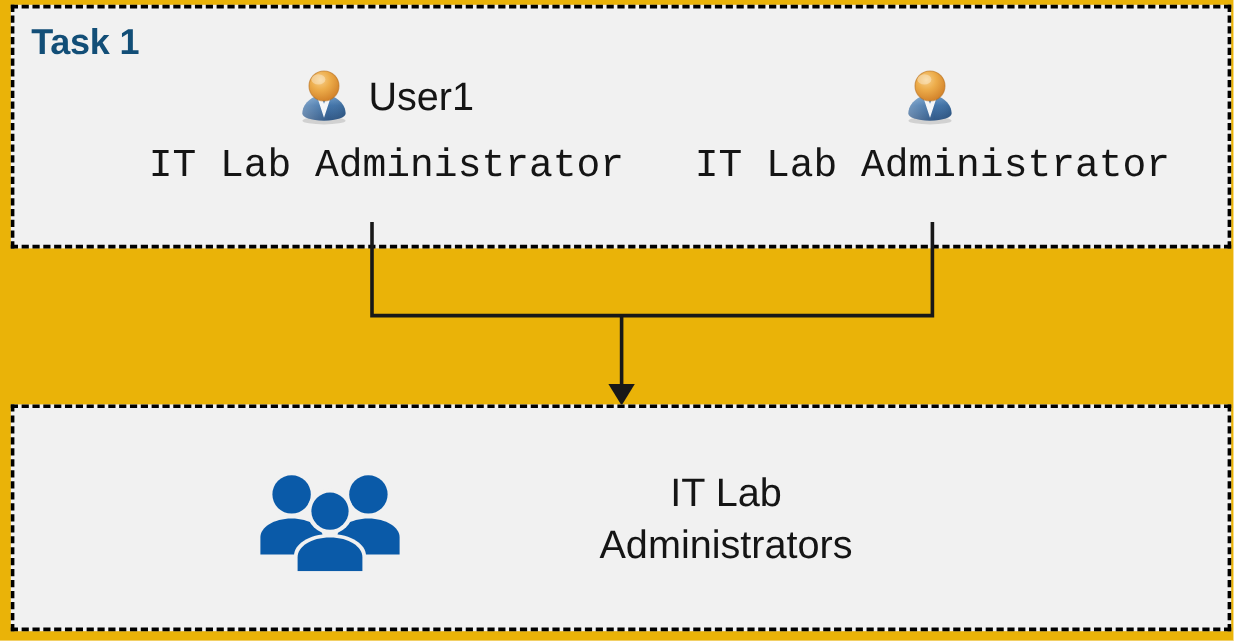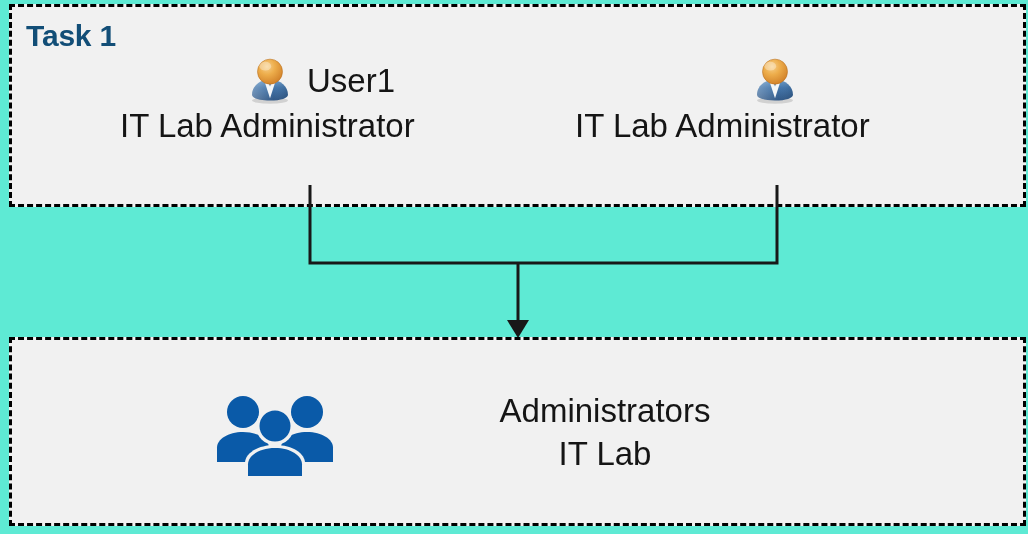--- a/index.html
+++ b/index.html
@@ -9,21 +9,21 @@
   }
   body {
     font-family: "Liberation Sans", sans-serif;
     -webkit-font-smoothing: antialiased;
   }
 
   #canvas {
     position: relative;
     width: 1028px;
     height: 534px;
-    background: #5eead4;
+    background: #eab308;
     overflow: hidden;
   }
 
   
   .task-box {
     position: absolute;
     box-sizing: border-box;
     background: #f1f1f1;
     border: 3px dashed #000000;
   }
@@ -38,38 +38,38 @@
     letter-spacing: -0.2px;
     white-space: nowrap;
     line-height: 1;
   }
   #task1-label { left: 26px; top: 21px; }
   #task2-label { left: 33px; top: 373px; }
 
   
   .person {
     position: absolute;
-    text-align: left;
+    text-align: right;
     color: #151515;
     font-size: 33px;
     line-height: 1.28;
     white-space: nowrap;
   }
   #person-user1  { left: 120px; top: 58px; width: 400px; }
   #person-guest  { left: 575px; top: 58px; width: 400px; }
 
   .person-row-top {
     display: flex;
     align-items: center;
     justify-content: center;
     gap: 12px;
     height: 46px;
   }
   .person-name { display: inline-block; }
-  .person-role { display: block; margin-top: 1px; }
+  .person-role { display: block; margin-top: 14px; font-family: Liberation Mono, monospace; }
 
   
   .user-icon { width: 50px; height: 50px; display: block; flex: 0 0 auto; }
 
   
   #connector {
     position: absolute;
     left: 0; top: 0;
     width: 1028px; height: 534px;
     pointer-events: none;
@@ -202,17 +202,17 @@
           <circle cx="63" cy="34" r="19" fill="#f1f1f1"></circle>
           <circle cx="63" cy="34" r="15.5"></circle>
           <path d="M63 53c-18 0-30 8.8-30 18v3h60v-3c0-9.2-12-18-30-18z" fill="#f1f1f1"></path>
           <path d="M63 56c-16 0-27 7.8-27 16.3V84h54V72.3C90 63.8 79 56 63 56z"></path>
         </g>
       </g>
     </svg>
   </span>
 
   <div id="group-name">
+    <span class="group-line">IT Lab</span>
     <span class="group-line">Administrators</span>
-    <span class="group-line">IT Lab</span>
   </div>
 
 </div>
 
 </body></html>

